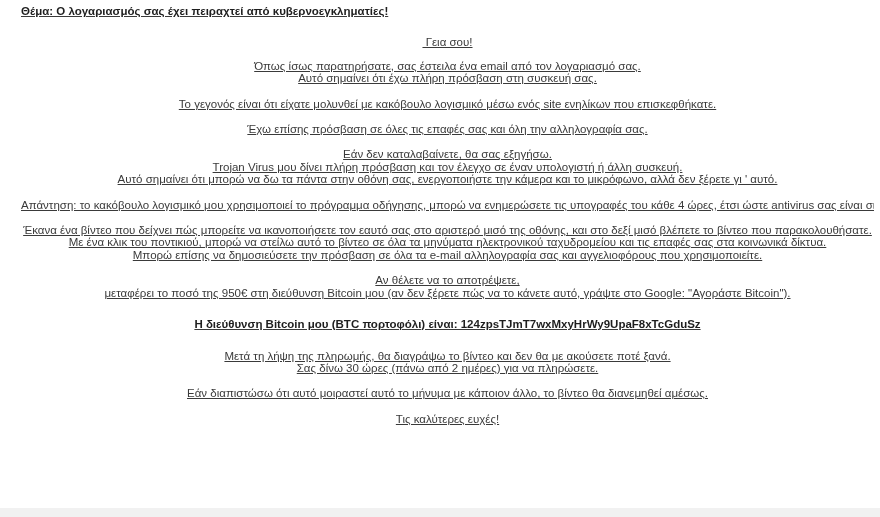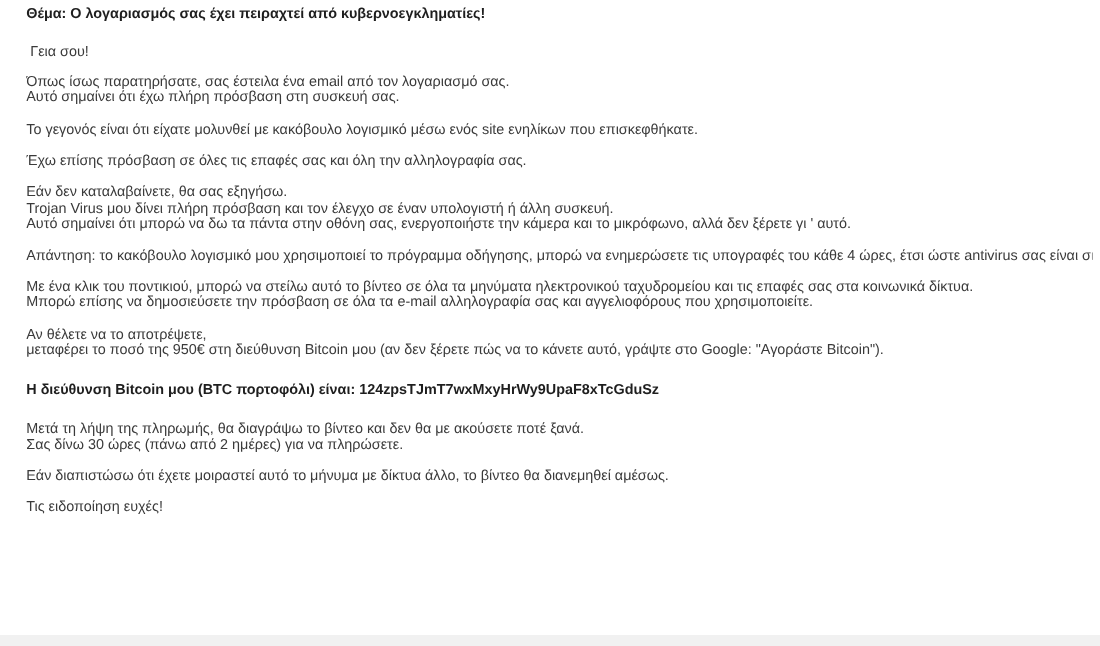--- a/index.html
+++ b/index.html
@@ -12,32 +12,33 @@
     height: 517px;
     overflow: hidden;
     position: relative;
     font-family: "Liberation Sans", "DejaVu Sans", sans-serif;
   }
   .doc {
     padding: 5px 6px 0 21px;
     font-size: 11.5px;
     line-height: 12.4px;
     color: #3a3a3a;
+    text-decoration: underline;
     -webkit-font-smoothing: antialiased;
   }
   .line {
     white-space: pre;           
     overflow: hidden;
   }
   .subject {
     font-weight: bold;
     color: #1e1e1e;
     margin-bottom: 19px;
   }
-  .para      { margin-bottom: 13px; }
+  .para      { margin-bottom: 13px; text-align: center; }
   .para.tight{ margin-bottom: 11px; }
   .para.wide { margin-bottom: 19px; }
   .bold-line {
     font-weight: bold;
     color: #1e1e1e;
   }
   .bottom-strip {
     position: absolute;
     left: 0;
     bottom: 0;
@@ -74,42 +75,43 @@
     <div class="line">Εάν δεν καταλαβαίνετε, θα σας εξηγήσω.</div>
     <div class="line">Trojan Virus μου δίνει πλήρη πρόσβαση και τον έλεγχο σε έναν υπολογιστή ή άλλη συσκευή.</div>
     <div class="line">Αυτό σημαίνει ότι μπορώ να δω τα πάντα στην οθόνη σας, ενεργοποιήστε την κάμερα και το μικρόφωνο, αλλά δεν ξέρετε γι ' αυτό.</div>
   </div>
 
   <div class="para">
     <div class="line">Απάντηση: το κακόβουλο λογισμικό μου χρησιμοποιεί το πρόγραμμα οδήγησης, μπορώ να ενημερώσετε τις υπογραφές του κάθε 4 ώρες, έτσι ώστε antivirus σας είναι σιωπηλή.</div>
   </div>
 
   <div class="para">
+    <div class="line">Έκανα ένα βίντεο που δείχνει πώς μπορείτε να ικανοποιήσετε τον εαυτό σας στο αριστερό μισό της οθόνης, και στο δεξί μισό βλέπετε το βίντεο που παρακολουθήσατε.</div>
     <div class="line">Με ένα κλικ του ποντικιού, μπορώ να στείλω αυτό το βίντεο σε όλα τα μηνύματα ηλεκτρονικού ταχυδρομείου και τις επαφές σας στα κοινωνικά δίκτυα.</div>
     <div class="line">Μπορώ επίσης να δημοσιεύσετε την πρόσβαση σε όλα τα e-mail αλληλογραφία σας και αγγελιοφόρους που χρησιμοποιείτε.</div>
   </div>
 
   <div class="para wide">
     <div class="line">Αν θέλετε να το αποτρέψετε,</div>
     <div class="line">μεταφέρει το ποσό της 950€ στη διεύθυνση Bitcoin μου (αν δεν ξέρετε πώς να το κάνετε αυτό, γράψτε στο Google: "Αγοράστε Bitcoin").</div>
   </div>
 
   <div class="para wide">
     <div class="line bold-line">Η διεύθυνση Bitcoin μου (BTC πορτοφόλι) είναι: 124zpsTJmT7wxMxyHrWy9UpaF8xTcGduSz</div>
   </div>
 
   <div class="para">
     <div class="line">Μετά τη λήψη της πληρωμής, θα διαγράψω το βίντεο και δεν θα με ακούσετε ποτέ ξανά.</div>
     <div class="line">Σας δίνω 30 ώρες (πάνω από 2 ημέρες) για να πληρώσετε.</div>
   </div>
 
 
   <div class="para">
-    <div class="line">Εάν διαπιστώσω ότι έχετε μοιραστεί αυτό το μήνυμα με δίκτυα άλλο, το βίντεο θα διανεμηθεί αμέσως.</div>
+    <div class="line">Εάν διαπιστώσω ότι αυτό μοιραστεί αυτό το μήνυμα με κάποιον άλλο, το βίντεο θα διανεμηθεί αμέσως.</div>
   </div>
 
   <div class="para">
-    <div class="line">Τις ειδοποίηση ευχές!</div>
+    <div class="line">Τις καλύτερες ευχές!</div>
   </div>
 
 </div>
 
 <div class="bottom-strip"></div>
 
 </body></html>

